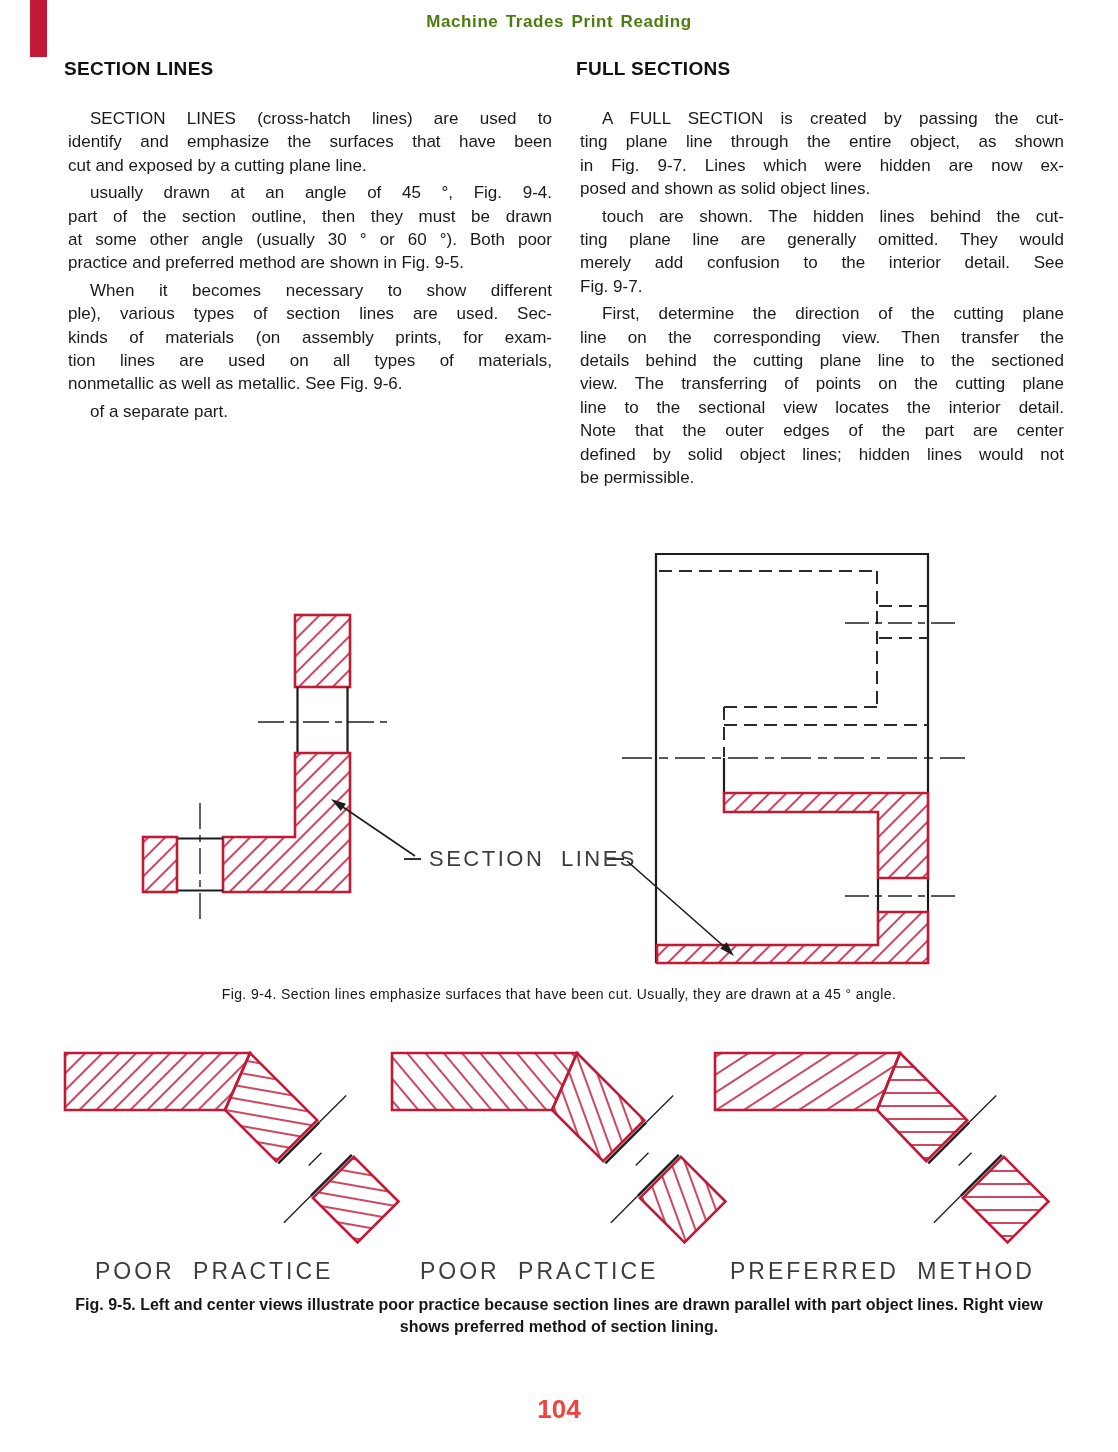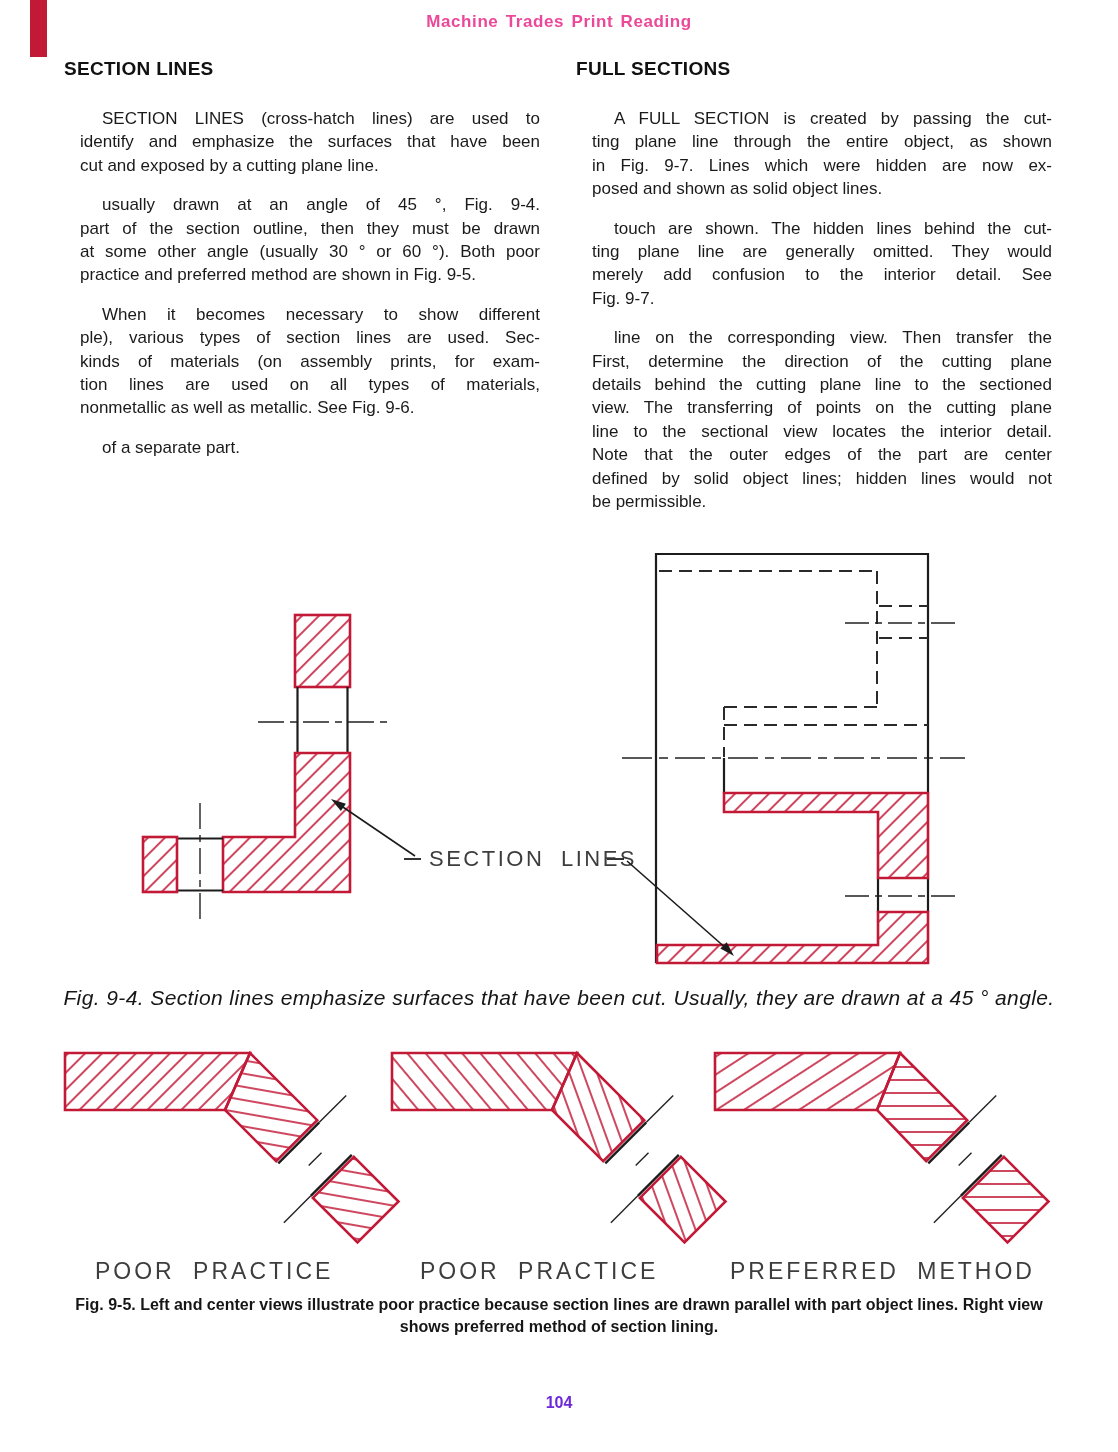--- a/index.html
+++ b/index.html
@@ -3,43 +3,43 @@
 <meta charset="utf-8">
 <style>
   html,body { margin:0; padding:0; background:#ffffff; }
   .page {
     position:relative; width:1118px; height:1452px; background:#ffffff;
     font-family:"Liberation Sans", sans-serif; color:#151515; overflow:hidden;
   }
   .corner-mark { position:absolute; left:30px; top:0; width:17px; height:57px; background:#c21937; }
   .header {
     position:absolute; top:12px; left:0; width:100%; text-align:center;
-    font-size:17px; font-weight:bold; letter-spacing:0.6px; word-spacing:2px; color:#ec4899;
+    font-size:17px; font-weight:bold; letter-spacing:0.6px; word-spacing:2px; color:#4d7c0f;
   }
   .col { position:absolute; top:58px; width:492px; }
   .col-left  { left:64px; }
   .col-right { left:576px; }
   .col h2 { font-size:19px; font-weight:bold; letter-spacing:0.3px; margin:0 0 27px 0; color:#111; }
-  .para { margin:16px; }
+  .para { margin:4px; }
   .para .line {
     font-size:17px; line-height:23.4px; color:#1a1a1a;
     text-align:justify; text-align-last:justify;
   }
   .para .line:first-child { text-indent:22px; }
   .para .line:last-child  { text-align-last:left; }
   .draw { position:absolute; left:0; top:0; width:1118px; height:1452px; }
   .cad-label { font-family:"Liberation Sans", sans-serif; fill:#3d3d3d; }
   .caption {
     position:absolute; left:0; width:100%; text-align:center; color:#161616;
   }
-  .caption-94 { top:986px; font-size:21px; letter-spacing:0.4px;font-style:italic; }
+  .caption-94 { top:986px; font-size:14px; letter-spacing:0.4px; }
   .caption-95 { top:1294px; font-size:16px; font-weight:bold; line-height:22px; }
   .caption-95 .inner { display:inline-block; max-width:1010px; }
   .page-number { position:absolute; top:1394px; left:0; width:100%; text-align:center;
-    font-size:16px; font-weight:bold; color:#6d28d9; }
+    font-size:26px; font-weight:bold; color:#ef4444; }
 </style>
 </head>
 <body>
 
 <div class="page">
 
   <div class="corner-mark"></div>
 
   <div class="header">Machine Trades Print Reading</div>
 
@@ -76,22 +76,22 @@
         <div class="line">in Fig. 9-7. Lines which were hidden are now ex-</div>
         <div class="line">posed and shown as solid object lines.</div>
       </div>
     <div class="para">
         <div class="line">touch are shown. The hidden lines behind the cut-</div>
         <div class="line">ting plane line are generally omitted. They would</div>
         <div class="line">merely add confusion to the interior detail. See</div>
         <div class="line">Fig. 9-7.</div>
       </div>
     <div class="para">
+        <div class="line">First, determine the direction of the cutting plane</div>
         <div class="line">line on the corresponding view. Then transfer the</div>
-        <div class="line">First, determine the direction of the cutting plane</div>
         <div class="line">details behind the cutting plane line to the sectioned</div>
         <div class="line">view. The transferring of points on the cutting plane</div>
         <div class="line">line to the sectional view locates the interior detail.</div>
         <div class="line">Note that the outer edges of the part are center</div>
         <div class="line">defined by solid object lines; hidden lines would not</div>
         <div class="line">be permissible.</div>
       </div>
   </div>
 
   <svg class="draw" viewBox="0 0 1118 1452" width="1118" height="1452">

